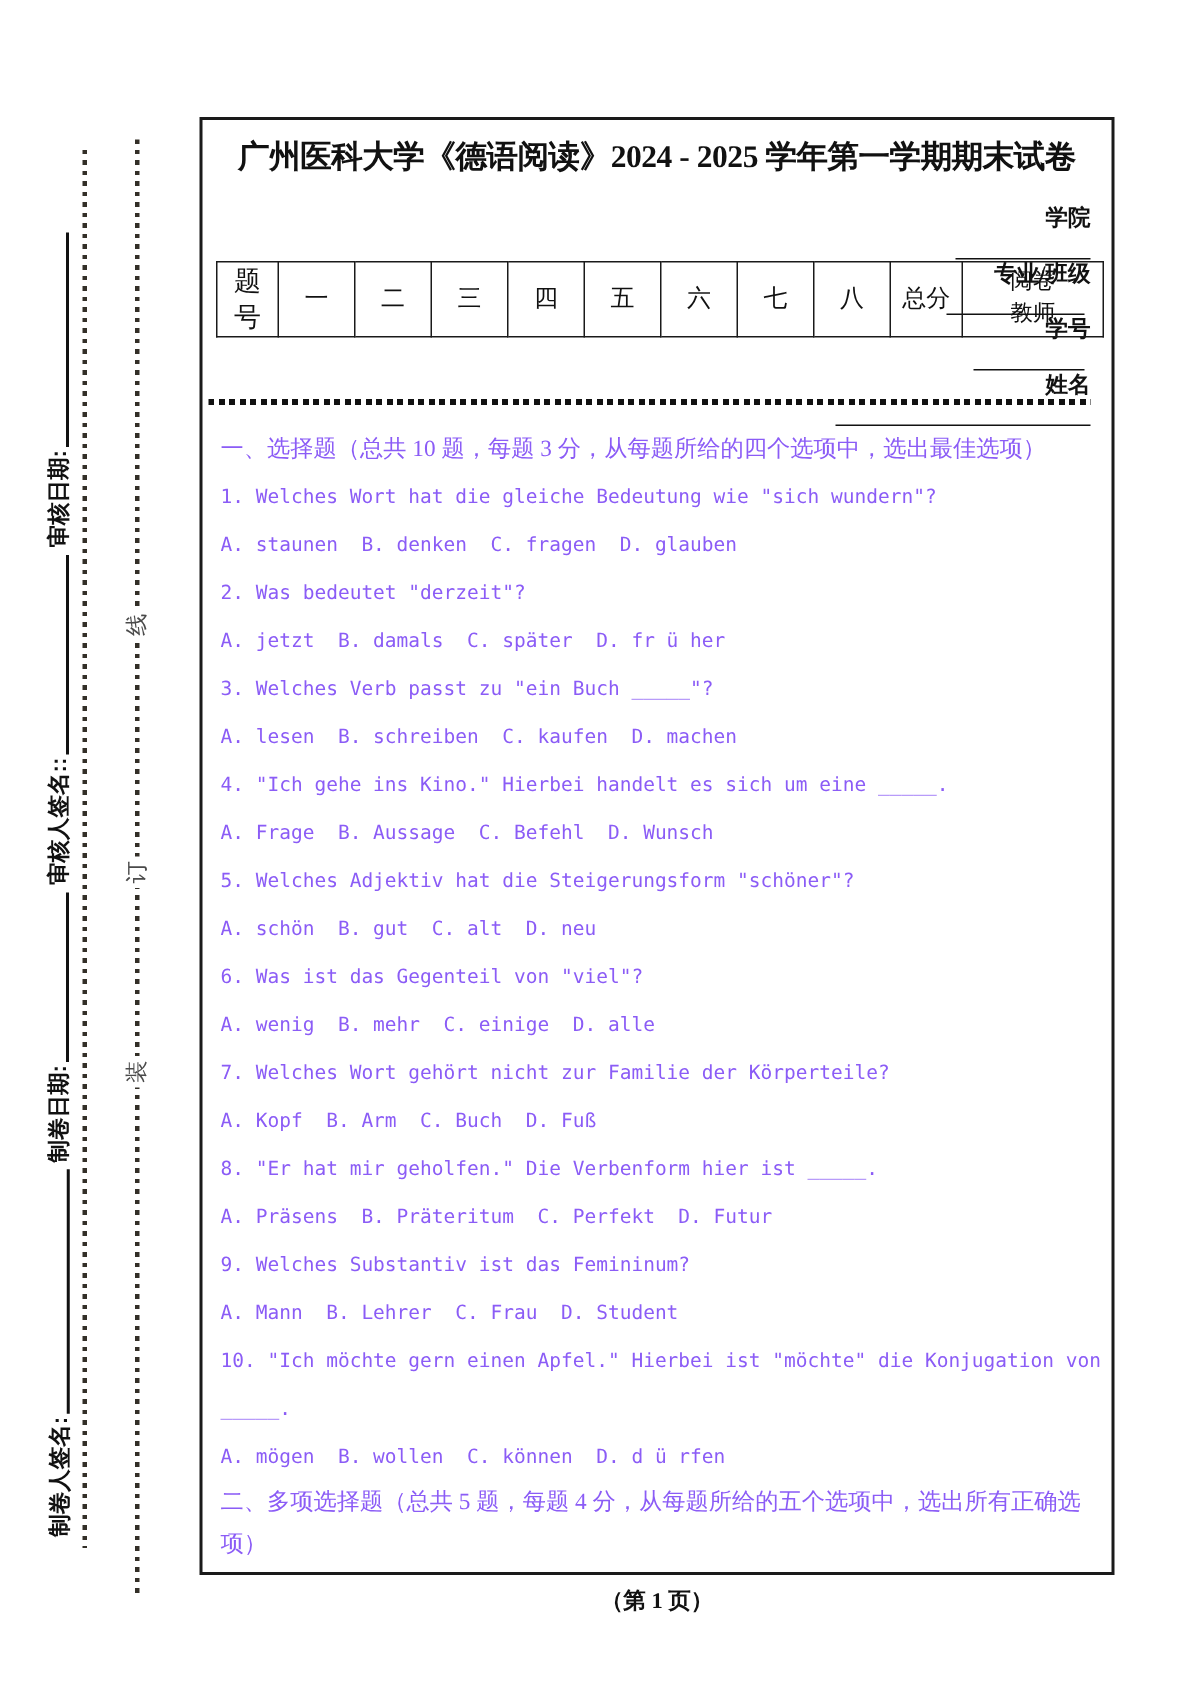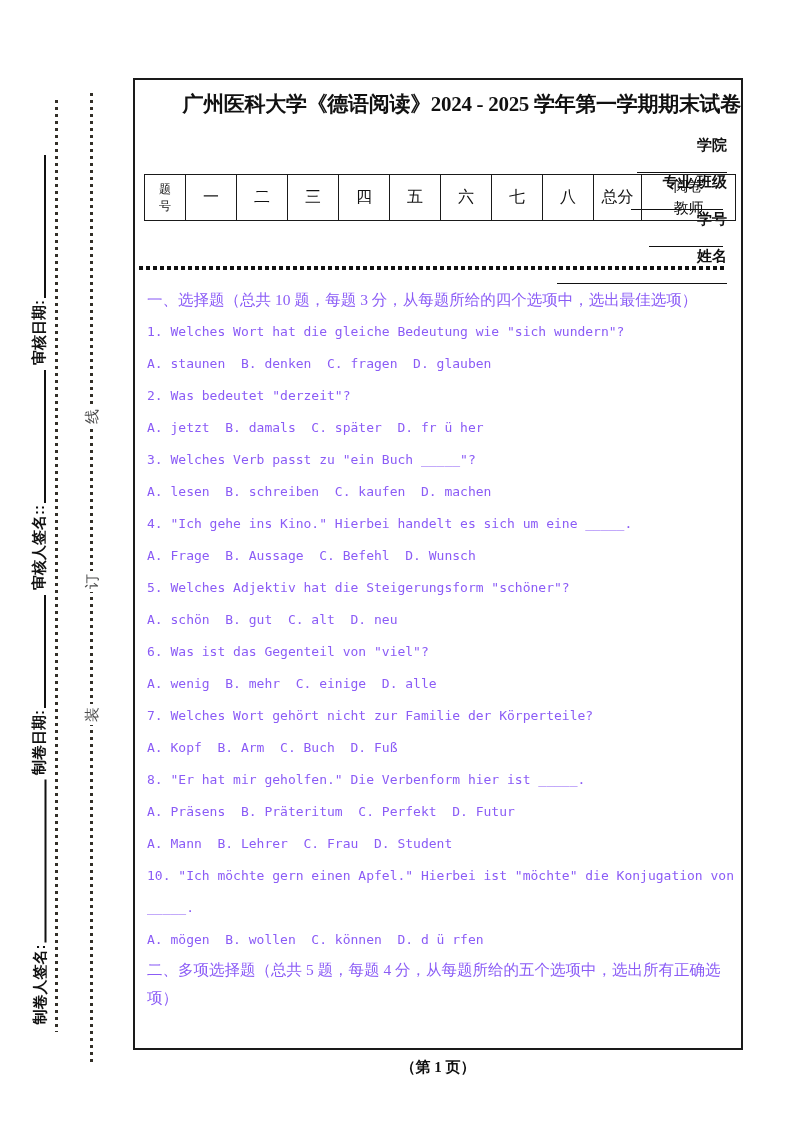--- a/index.html
+++ b/index.html
@@ -22,35 +22,35 @@
   .dotline-b{left:90px;top:93px;height:972px;}
   .bind-char{position:absolute;left:81px;width:21px;height:21px;line-height:21px;
              text-align:center;background:#fff;transform:rotate(-90deg);
              font-family:"Liberation Sans","DejaVu Sans",sans-serif;font-size:15px;color:#4a4a4a;}
   .bc1{top:406px;} .bc2{top:571px;} .bc3{top:704px;}
 
   
   .exam-box{position:absolute;left:133px;top:78px;width:610px;height:972px;
             border:2px solid #1a1a1a;box-sizing:border-box;}
 
-  .title{position:absolute;left:0;top:10px;width:100%;text-align:right;
+  .title{position:absolute;left:0;top:10px;width:100%;text-align:center;
          font-size:21px;font-weight:600;white-space:nowrap;letter-spacing:-0.3px;}
 
   .form-line{position:absolute;left:22px;top:56px;right:14px;display:flex;
              align-items:flex-end;font-size:15px;font-weight:600;white-space:nowrap;flex-direction:column;}
   .form-line .fl-label{padding-bottom:1px;}
   .blank{border-bottom:1.5px solid #111;height:16px;display:inline-block;}
   .u1{width:90px;} .u2{width:92px;margin-right:4px;} .u3{width:74px;margin-right:4px;} .u4{width:170px;}
 
   table.score{position:absolute;left:9px;top:94px;border-collapse:collapse;table-layout:fixed;}
   table.score td{border:1.5px solid #1a1a1a;text-align:center;vertical-align:middle;
                  font-size:16px;padding:0;}
   td.c-corner{width:40px;} td.c-num{width:50px;} td.c-total{width:47px;} td.c-marker{width:93px;}
   tr.r-head td{height:45px;} tr.r-score td{height:38px;}
-  .v-wrap{display:inline-block;width:1.15em;line-height:1.35;word-break:break-all;font-size:12px;}
+  .v-wrap{display:inline-block;width:1.15em;line-height:1.35;word-break:break-all;font-size:18px;}
   .w-wrap{display:inline-block;width:2.3em;line-height:1.45;word-break:break-all;font-size:15px;}
 
   .separator{position:absolute;left:4px;top:186px;width:588px;height:4px;
              background:repeating-linear-gradient(90deg,#111 0 4px,transparent 4px 7px);}
 
   .qa{position:absolute;left:12px;top:204px;right:6px;}
   .qa .line{height:32px;line-height:32px;white-space:pre;overflow:visible;
             font-family:"DejaVu Sans Mono","Liberation Mono",monospace;font-size:13px;color:#8b5cf6;}
   .qa .cn{font-family:"Liberation Serif","DejaVu Serif",serif;font-size:15.5px;}
   .qa .cn-wrap{height:28px;line-height:28px;}
@@ -141,20 +141,21 @@
 
       <div class="line">6. Was ist das Gegenteil von "viel"?</div>
       <div class="line">A. wenig  B. mehr  C. einige  D. alle</div>
 
       <div class="line">7. Welches Wort gehört nicht zur Familie der Körperteile?</div>
       <div class="line">A. Kopf  B. Arm  C. Buch  D. Fuß</div>
 
       <div class="line">8. "Er hat mir geholfen." Die Verbenform hier ist _____.</div>
       <div class="line">A. Präsens  B. Präteritum  C. Perfekt  D. Futur</div>
 
+      <div class="line">9. Welches Substantiv ist das Femininum?</div>
       <div class="line">A. Mann  B. Lehrer  C. Frau  D. Student</div>
 
       <div class="line">10. "Ich möchte gern einen Apfel." Hierbei ist "möchte" die Konjugation von</div>
       <div class="line">_____.</div>
       <div class="line">A. mögen  B. wollen  C. können  D. d ü rfen</div>
 
       <div class="line cn cn-wrap">二、多项选择题（总共 5 题，每题 4 分，从每题所给的五个选项中，选出所有正确选</div>
       <div class="line cn cn-wrap">项）</div>
     </div>
 

